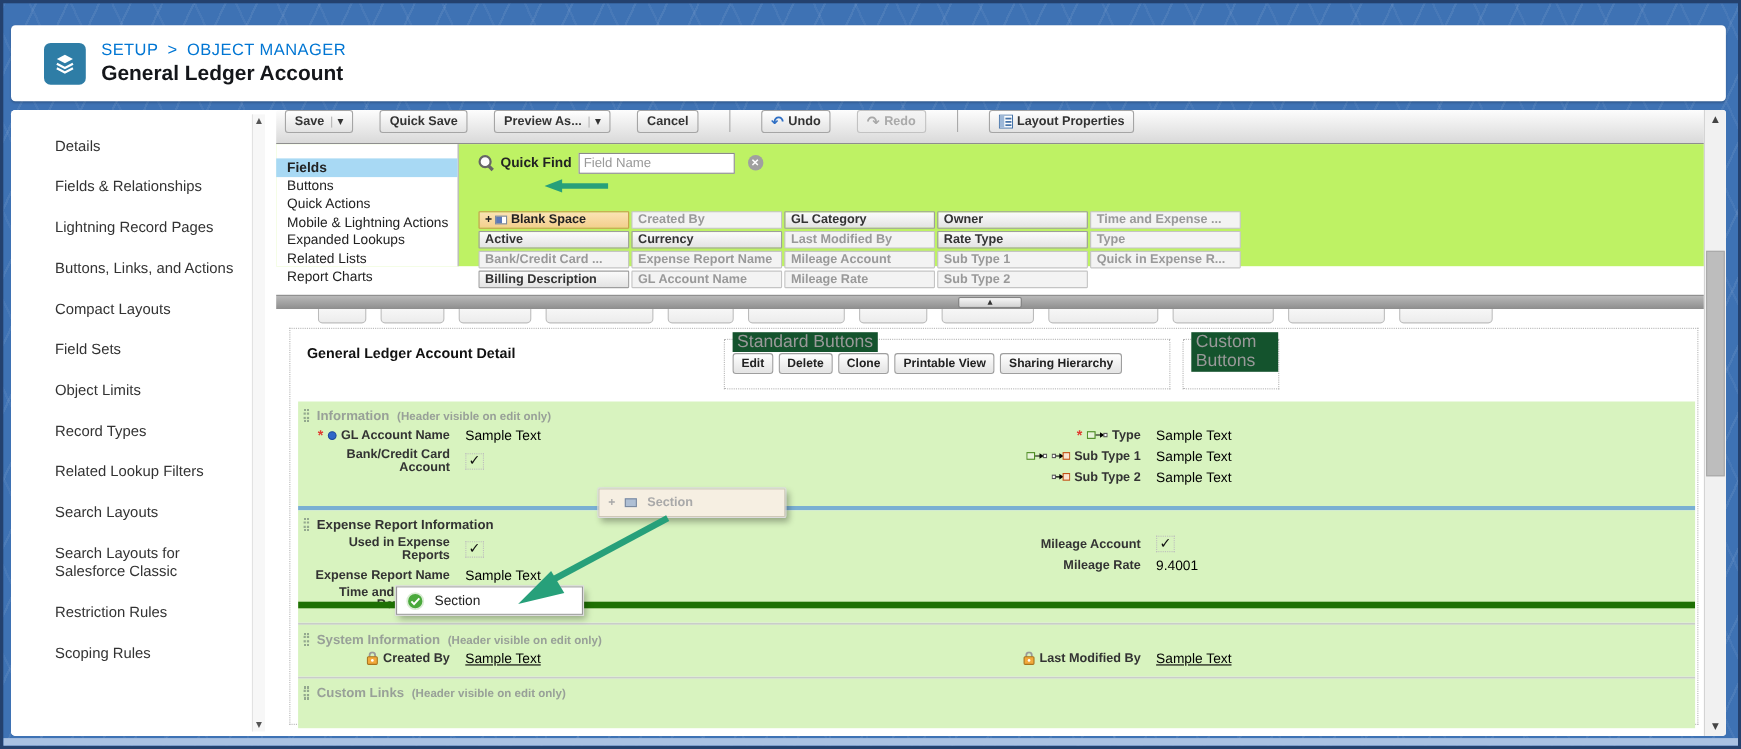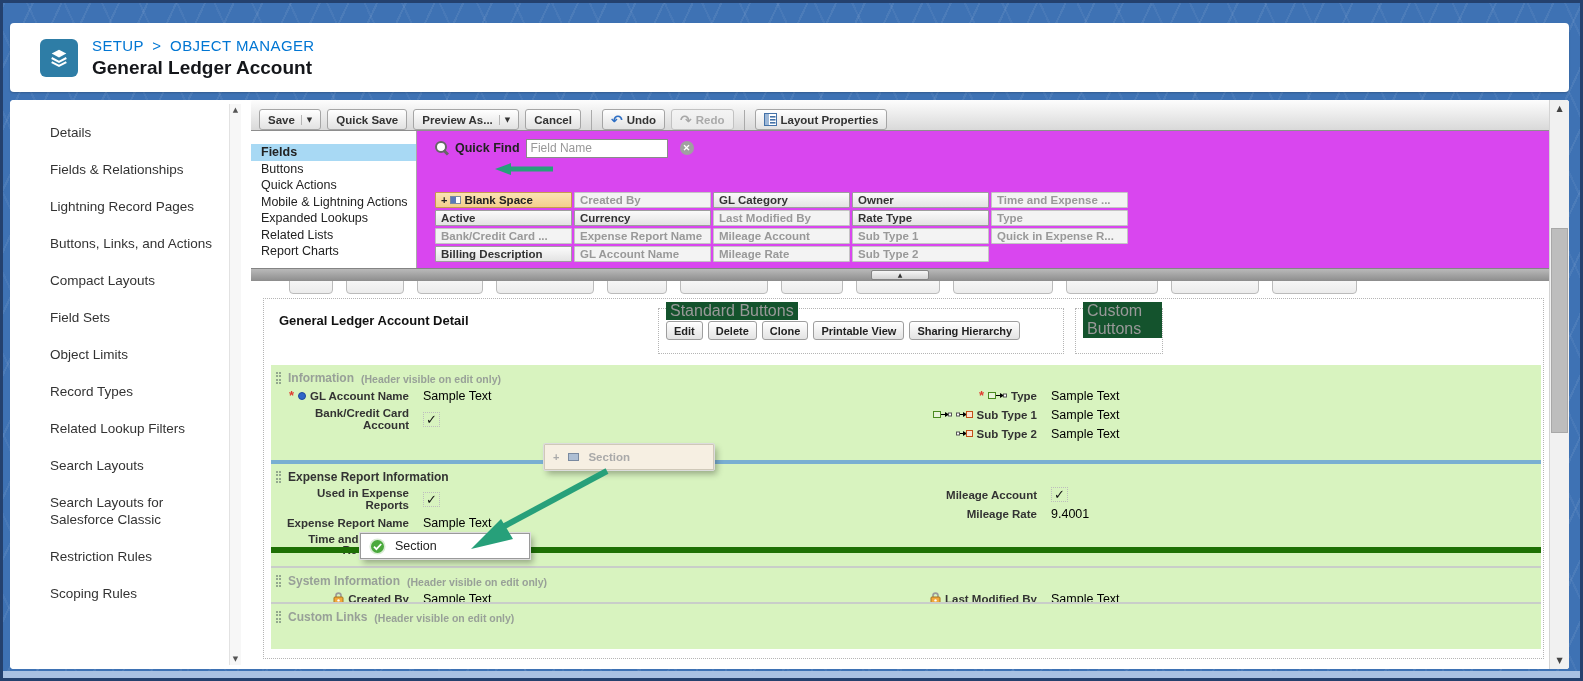--- a/index.html
+++ b/index.html
@@ -27,30 +27,30 @@
   .sidebar{position:absolute;left:7px;top:97px;width:233px;bottom:9px;background:#fff;border-radius:4px;padding-top:14px;overflow:hidden}
   .side-item{padding:10px 24px 10px 40px;font-size:13.5px;color:#333;line-height:17px;cursor:pointer}
   .side-item.active{background:#f2f8fe;border-left:4px solid #1285e8;padding-left:36px;font-weight:bold;color:#000}
   .side-scroll{position:absolute;top:4px;right:2px;bottom:4px;width:12px;background:#f7f7f7;border-left:1px solid #e2e2e2}
   .side-scroll .arr{position:absolute;left:0;width:100%;text-align:center;font-family:"DejaVu Sans",sans-serif;font-size:7px;color:#555}
   .side-scroll .up{top:2px}.side-scroll .down{bottom:2px}
   
   .main{position:absolute;left:248px;top:97px;right:11px;bottom:9px;background:#fff;border-radius:3px;overflow:hidden}
   
   .toolbar{position:absolute;left:0;right:20px;top:0;height:31px;background:linear-gradient(#fdfdfd,#d9d9d9);
-    border-bottom:1px solid #8e8e8e;display:flex;align-items:flex-end;padding-left:8px;gap:6px}
+    border-bottom:1px solid #8e8e8e;display:flex;align-items:flex-start;padding-left:8px;gap:24px}
   .tb-btn{display:inline-flex;align-items:center;gap:4px;height:21px;padding:0 8px;border:1px solid #a5a5a5;border-radius:3px;
     background:linear-gradient(#ffffff,#e2e2e2);font-size:11.5px;font-weight:bold;color:#333;cursor:pointer;white-space:nowrap}
   .tb-btn.disabled{color:#aaa;background:linear-gradient(#f4f4f4,#e9e9e9);border-color:#c2c2c2}
   .tb-btn .caret{font-family:"DejaVu Sans",sans-serif;font-size:7px;margin-left:2px;border-left:1px solid #b5b5b5;padding-left:5px;line-height:10px}
   .ic-undo,.ic-redo{font-family:"DejaVu Sans",sans-serif;font-size:14px;font-weight:bold;line-height:12px}
   .ic-undo{color:#2f6fc4}.ic-redo{color:#a8a8a8}
   .tb-sep{width:1px;height:20px;background:#aaa;margin:0 4px}
   
-  .palette{position:absolute;left:0;right:20px;top:31px;height:137px;background:#d946ef}
+  .palette{position:absolute;left:0;right:20px;top:31px;height:111px;background:#bef264}
   .cats{position:absolute;left:0;top:0;bottom:0;width:166px;background:#fff;border-right:1px solid #a9a9a9;padding-top:13px}
   .cat{font-size:12.5px;color:#222;padding:1px 4px 1px 10px;line-height:14.5px;cursor:pointer;white-space:nowrap}
   .cat.sel{background:var(--sel-blue);font-weight:bold}
   .qf{position:absolute;left:184px;top:6px;height:22px;display:flex;align-items:center;gap:6px}
   .mag{position:relative;width:14px;height:14px;flex:none}
   .mag:before{content:"";position:absolute;width:8px;height:8px;border:2px solid #666;border-radius:50%;left:0;top:0;background:#fdfdfd}
   .mag:after{content:"";position:absolute;width:6px;height:2.5px;background:#666;transform:rotate(45deg);left:8px;top:10px}
   .qf-label{font-size:12.5px;font-weight:bold;color:#222}
   .qf-input{width:142px;height:19px;border:1px solid #8a8a8a;font-size:12px;padding:0 4px;color:#333}
   .qf-input::placeholder{color:#999}
@@ -81,21 +81,21 @@
   .fieldset{position:absolute;top:27px;height:46px;border:1px dotted #b5b5b5}
   .fieldset .legend{position:absolute;top:-7px;left:7px;background:#14532d;padding:0 4px;font-size:16px;color:#999}
   .fs-std{left:407px;width:406px}
   .fs-cus{left:824px;width:88px}
   .fs-btns{position:absolute;left:7px;top:12px;display:flex;gap:5px}
   .cv-btn{display:inline-flex;align-items:center;height:19px;padding:0 7px;border:1px solid #9e9e9e;border-radius:3px;
     background:linear-gradient(#fff,#e3e3e3);font-size:11px;font-weight:bold;color:#222;white-space:nowrap;cursor:pointer}
   
   .sections{position:absolute;left:20px;right:8px;top:84px}
   .sec{position:relative;background:var(--green);overflow:hidden}
-  .sec1{height:95px}.sec2{height:102px}.sec3{height:34px}.sec4{height:45px}
+  .sec1{height:95px}.sec2{height:102px}.sec3{height:47px}.sec4{height:45px}
   .sep-blue{height:4px;background:#79afd2}
   .sep-gray{height:2px;background:#c9cdc9}
   .sec-head{display:flex;align-items:center;gap:7px;padding:6px 2px 0 5px}
   .handle{width:5px;height:12px;border-left:2px dotted #93a88e;border-right:2px dotted #93a88e}
   .sec-title{font-size:12px;font-weight:bold;color:#333}
   .sec.muted .sec-title{color:#98a098}
   .sec-suffix{font-size:10.5px;font-weight:bold;color:#98a098;margin-top:1px}
   .cols{position:absolute;left:0;right:0;top:23px;bottom:0}
   .col{position:absolute;top:0}
   .col.left{left:0;width:50%}

